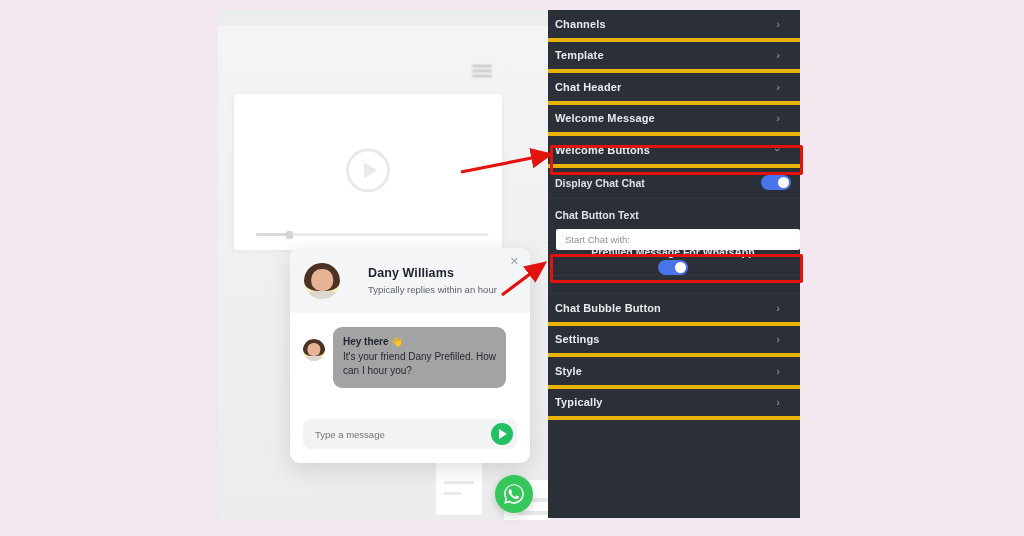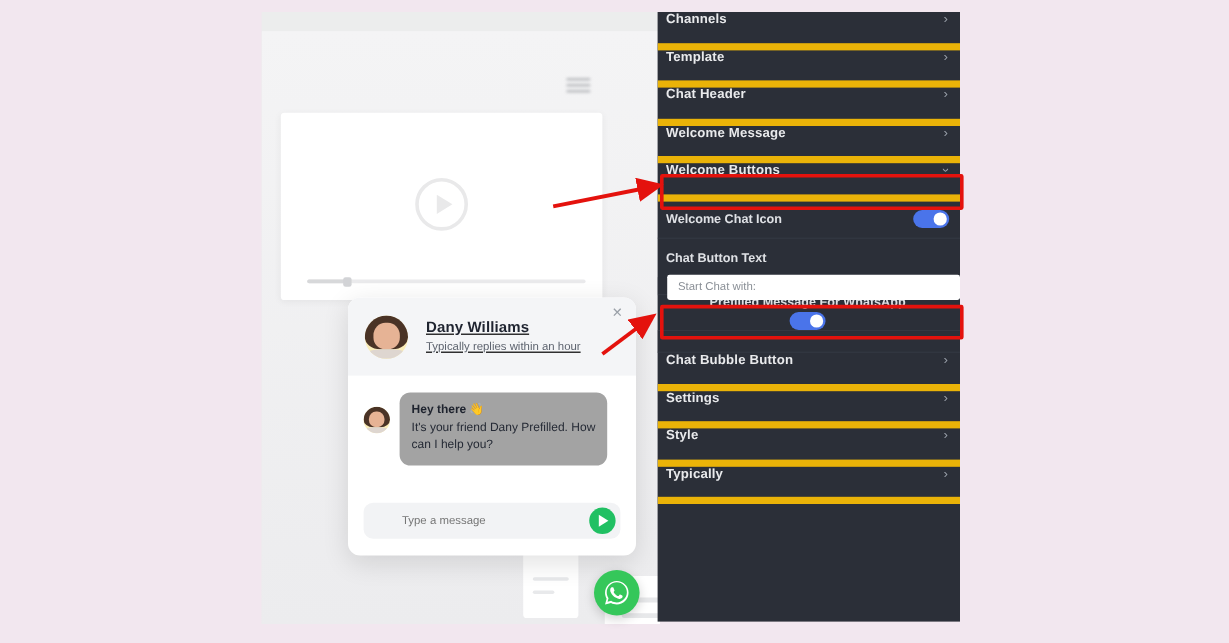--- a/index.html
+++ b/index.html
@@ -105,21 +105,21 @@
   }
   .avatar .skin {
     position:absolute; left:50%; top:17%; transform:translateX(-50%);
     width:60%; height:62%;
     background:#e6b395; border-radius:46% 46% 44% 44%;
   }
   .avatar .body {
     position:absolute; left:50%; bottom:0; transform:translateX(-50%);
     width:86%; height:22%; background:#ded6d0; border-radius:40% 40% 0 0;
   }
-  #header-text { margin-left: 15px; text-decoration: underline; }
+  #header-text { margin-left: 28px; }
   #agent-name { font-size: 12.5px; font-weight: bold; color: #1f2430; letter-spacing: .1px; }
   #agent-status { font-size: 9.5px; color: #5e646f; margin-top: 4px; }
   #close-icon {
     position: absolute; right: 11px; top: 8px;
     font-size: 11px; color: #9aa0a8; line-height: 1; cursor: pointer;
   }
   #chat-body { padding: 14px 13px 0 13px; }
   #message-row { display: flex; align-items: flex-start; }
   #msg-avatar { width: 22px; height: 22px; margin-top: 12px; }
   #message-bubble {
@@ -130,21 +130,21 @@
     font-size: 10px; color: #1e232e; line-height: 1.45; font-weight: 600;
   }
   #message-bubble .l.sub { font-weight: 500; color:#252a35; }
   #chat-input-row {
     position: absolute; left: 13px; right: 13px; bottom: 14px;
     height: 30px; background: #f2f3f5; border-radius: 8px;
     display: flex; align-items: center; padding: 0 4px 0 12px;
   }
   #chat-input {
     flex:1; border:none; background:transparent; outline:none;
-    font-family:"Liberation Sans", sans-serif; font-size:9.5px; color:#6f757e;margin-left:20px;
+    font-family:"Liberation Sans", sans-serif; font-size:9.5px; color:#6f757e;
   }
   #send-button {
     width: 22px; height: 22px; border-radius: 50%; background: #21c063;
     display:flex; align-items:center; justify-content:center; border:none; cursor:pointer;
   }
   #send-button:after {
     content:""; width:0; height:0; margin-left:2px;
     border-left: 8px solid #fff;
     border-top: 5px solid transparent;
     border-bottom: 5px solid transparent;
@@ -162,25 +162,25 @@
 
   
   #settings-sidebar {
     position: absolute; left: 548px; top: 10px;
     width: 252px; height: 508px;
     background: #2b2f38;
     overflow: hidden;
   }
   .nav-row {
     height: 31.5px;
-    display:flex; align-items:flex-start; justify-content: space-between;
-    padding: 0 10px 0 7px;
+    display:flex; align-items:center; justify-content: space-between;
+    padding: 0 20px 0 7px;
     color: #e9eaec;
     font-size: 11px; font-weight: bold;
-    border-bottom: 6px solid #eab308;
+    border-bottom: 4px solid #eab308;
     cursor: pointer;
     letter-spacing: .15px;
   }
   .nav-row .chev { color:#9aa0aa; font-size: 11px; font-weight: normal; }
   .chev-down { transform: rotate(90deg); display:inline-block; }
   .opt-row {
     height: 31.5px; display:flex; align-items:center; justify-content: space-between;
     padding: 0 9px 0 7px; color:#dfe1e5; font-size:10.5px; font-weight:600;
     border-bottom: 1px solid #343842;
   }
@@ -263,21 +263,21 @@
   <div id="chat-body">
     <div id="message-row">
       <div class="avatar" id="msg-avatar">
         <div class="hair"></div>
         <div class="skin"></div>
         <div class="body"></div>
       </div>
       <div id="message-bubble">
         <div class="l">Hey there 👋</div>
         <div class="l sub">It's your friend Dany Prefilled. How</div>
-        <div class="l sub">can I help you?</div>
+        <div class="l sub">can I hour you?</div>
       </div>
     </div>
   </div>
 
   <div id="chat-input-row">
     <input id="chat-input" type="text" placeholder="Type a message" style="">
     <button id="send-button"></button>
   </div>
 </div>
 
@@ -309,21 +309,21 @@
     <span>Welcome Message</span>
     <span class="chev">›</span>
   </div>
 
   <div class="nav-row">
     <span>Welcome Buttons</span>
     <span class="chev chev-down">›</span>
   </div>
 
   <div class="opt-row">
-    <span>Welcome Chat Icon</span>
+    <span>Display Chat Chat</span>
     <span class="toggle"></span>
   </div>
 
   <div class="opt-row no-border">
     <span>Chat Button Text</span>
   </div>
 
   <div class="sidebar-gap"></div>
 
   <div class="opt-row" style="border-top:1px solid #343842;flex-direction:column;">

